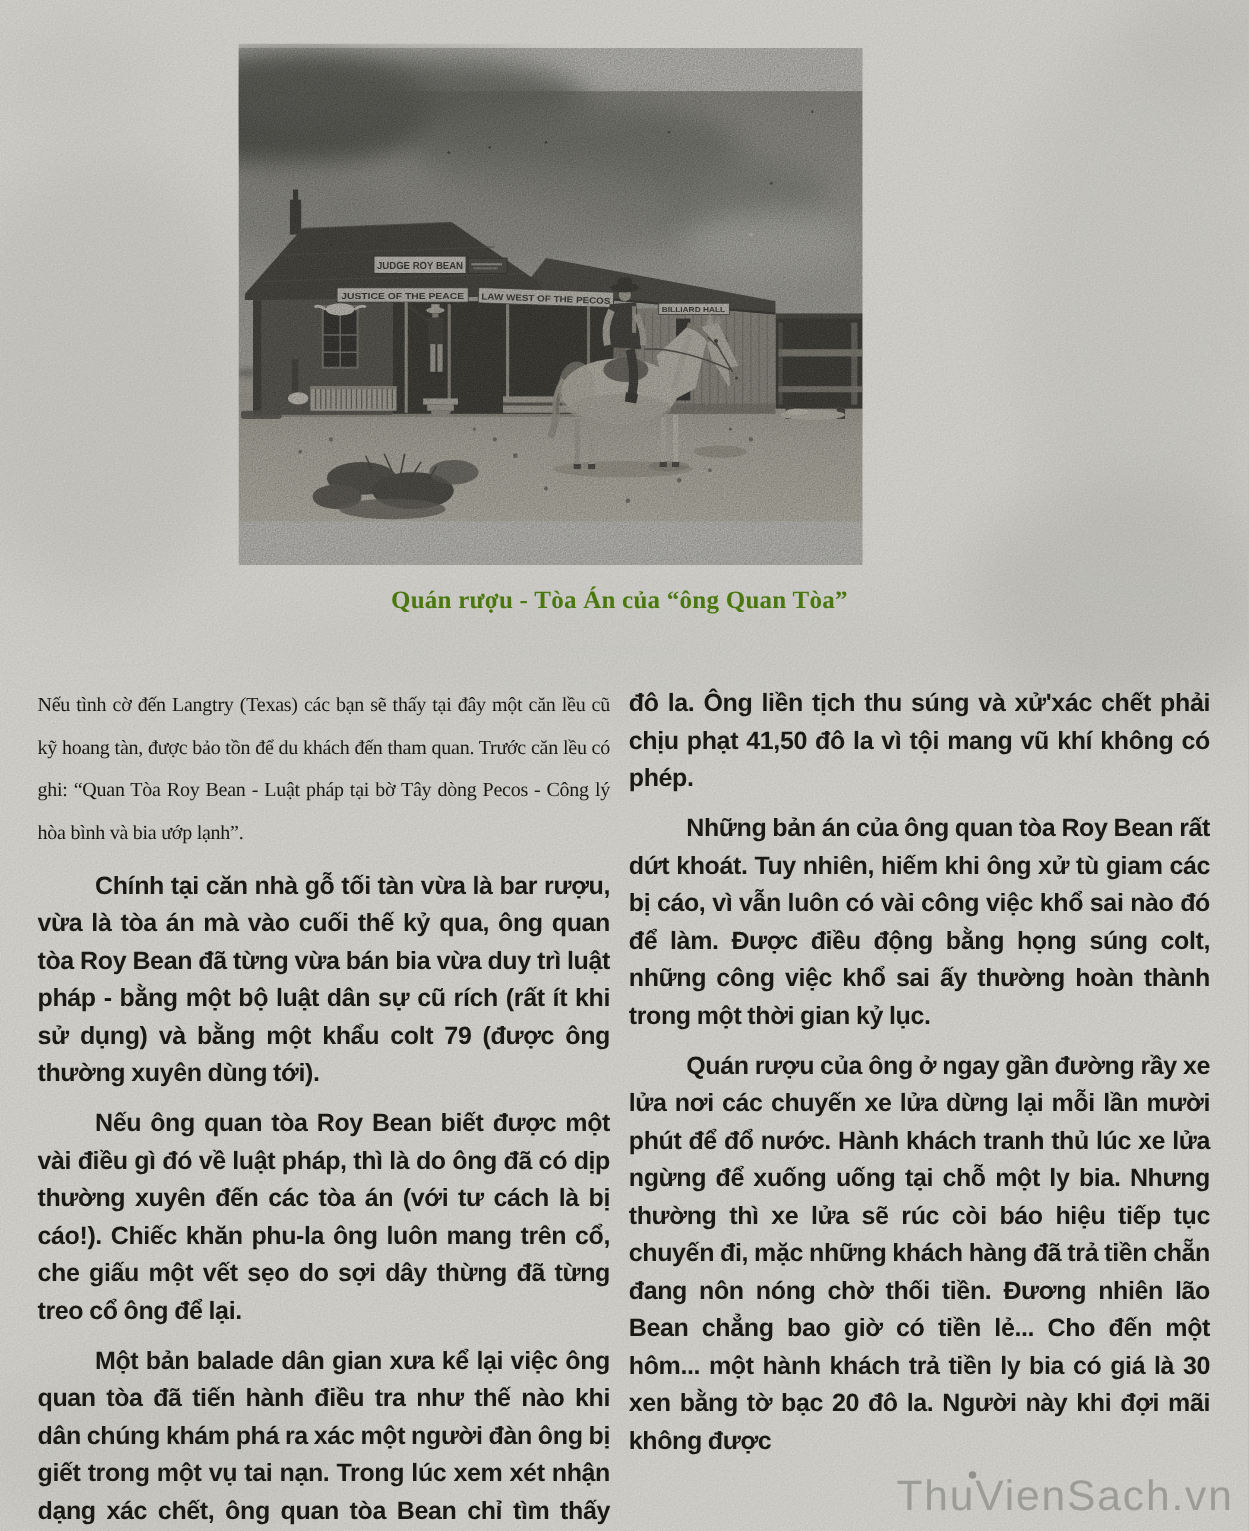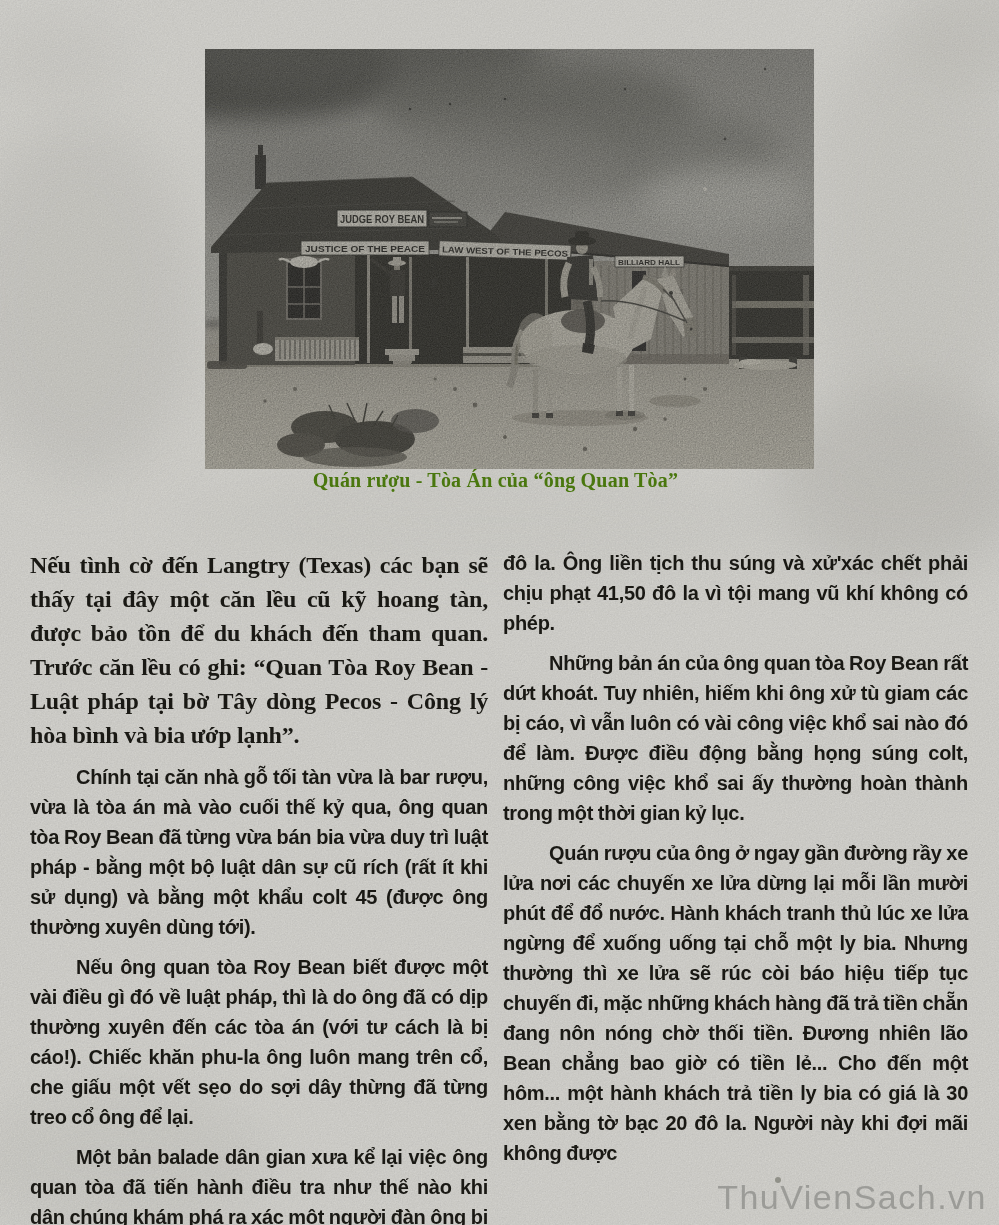--- a/index.html
+++ b/index.html
@@ -2,38 +2,38 @@
 <html><head>
 <meta charset="utf-8">
 <style>
   html,body { margin:0; padding:0; background:#888; }
   .page {
     position:relative; width:999px; height:1225px; overflow:hidden;
     background:#e5e4df; font-family:"Liberation Sans", sans-serif;
   }
   .texture-under, .texture-over { position:absolute; left:0; top:0; pointer-events:none; }
   .texture-over { z-index:9; }
-  .photo { position:absolute; left:191px; top:35px; width:609px; height:420px; margin:14px; z-index:2; }
+  .photo { position:absolute; left:191px; top:35px; width:499px; height:420px; margin:0; z-index:2; }
   .photo svg { display:block; width:100%; height:100%; }
   .caption {
     position:absolute; left:191px; top:469px; width:609px; z-index:2;
     text-align:center; font-family:"Liberation Serif", serif; font-weight:bold;
     font-size:20px; color:#4d7c0f; letter-spacing:0.2px;
   }
   .col {
     position:absolute; top:548px; z-index:2; color:#1b1a15;
     font-size:20px; line-height:30px; letter-spacing:-0.3px; word-spacing:-0.5px;
     text-align:justify; font-weight:600;
   }
   .col-left  { left:30px;  width:458px; }
   .col-right { left:503px; width:465px; }
   .col p { margin:0; text-indent:46px; }
   .col p + p { margin-top:10px; }
   p.lead {
-    font-family:"Liberation Serif", serif; font-weight:bold; font-size:24px;
+    font-family:"Liberation Serif", serif; font-weight:normal; font-size:16px;
     line-height:34px; text-indent:0; letter-spacing:-0.2px; word-spacing:0;
   }
   p.cont { text-indent:0; }
   .watermark {
     position:absolute; right:12px; top:1178px; z-index:3;
     font-family:"Liberation Sans", sans-serif; font-weight:normal;
     font-size:34px; color:#a2a29e; letter-spacing:1.5px;text-align:right;
   }
   .wm-dot { position:absolute; left:58px; top:-1px; width:6px; height:6px;
     border-radius:50%; background:#97978f; }
@@ -278,21 +278,21 @@
         <rect x="0" y="0" width="609" height="420" filter="url(#phGD)" opacity="0.42"></rect>
         <rect x="0" y="0" width="609" height="420" filter="url(#phGL)" opacity="0.22"></rect>
       </g>
     </svg>
   </figure>
 
   <div class="caption">Quán rượu - Tòa Án của “ông Quan Tòa”</div>
 
   <div class="col col-left">
     <p class="lead">Nếu tình cờ đến Langtry (Texas) các bạn sẽ thấy tại đây một căn lều cũ kỹ hoang tàn, được bảo tồn để du khách đến tham quan. Trước căn lều có ghi: “Quan Tòa Roy Bean - Luật pháp tại bờ Tây dòng Pecos - Công lý hòa bình và bia ướp lạnh”.</p>
-    <p>Chính tại căn nhà gỗ tối tàn vừa là bar rượu, vừa là tòa án mà vào cuối thế kỷ qua, ông quan tòa Roy Bean đã từng vừa bán bia vừa duy trì luật pháp - bằng một bộ luật dân sự cũ rích (rất ít khi sử dụng) và bằng một khẩu colt 45 (được ông thường xuyên dùng tới).</p>
+    <p>Chính tại căn nhà gỗ tối tàn vừa là bar rượu, vừa là tòa án mà vào cuối thế kỷ qua, ông quan tòa Roy Bean đã từng vừa bán bia vừa duy trì luật pháp - bằng một bộ luật dân sự cũ rích (rất ít khi sử dụng) và bằng một khẩu colt 79 (được ông thường xuyên dùng tới).</p>
     <p>Nếu ông quan tòa Roy Bean biết được một vài điều gì đó về luật pháp, thì là do ông đã có dịp thường xuyên đến các tòa án (với tư cách là bị cáo!). Chiếc khăn phu-la ông luôn mang trên cổ, che giấu một vết sẹo do sợi dây thừng đã từng treo cổ ông để lại.</p>
     <p>Một bản balade dân gian xưa kể lại việc ông quan tòa đã tiến hành điều tra như thế nào khi dân chúng khám phá ra xác một người đàn ông bị giết trong một vụ tai nạn. Trong lúc xem xét nhận dạng xác chết, ông quan tòa Bean chỉ tìm thấy một khẩu súng ngắn và 41,50</p>
   </div>
 
   <div class="col col-right">
     <p class="cont">đô la. Ông liền tịch thu súng và xử'xác chết phải chịu phạt 41,50 đô la vì tội mang vũ khí không có phép.</p>
     <p>Những bản án của ông quan tòa Roy Bean rất dứt khoát. Tuy nhiên, hiếm khi ông xử tù giam các bị cáo, vì vẫn luôn có vài công việc khổ sai nào đó để làm. Được điều động bằng họng súng colt, những công việc khổ sai ấy thường hoàn thành trong một thời gian kỷ lục.</p>
     <p>Quán rượu của ông ở ngay gần đường rầy xe lửa nơi các chuyến xe lửa dừng lại mỗi lần mười phút để đổ nước. Hành khách tranh thủ lúc xe lửa ngừng để xuống uống tại chỗ một ly bia. Nhưng thường thì xe lửa sẽ rúc còi báo hiệu tiếp tục chuyến đi, mặc những khách hàng đã trả tiền chẵn đang nôn nóng chờ thối tiền. Đương nhiên lão Bean chẳng bao giờ có tiền lẻ... Cho đến một hôm... một hành khách trả tiền ly bia có giá là 30 xen bằng tờ bạc 20 đô la. Người này khi đợi mãi không được</p>
   </div>
 

